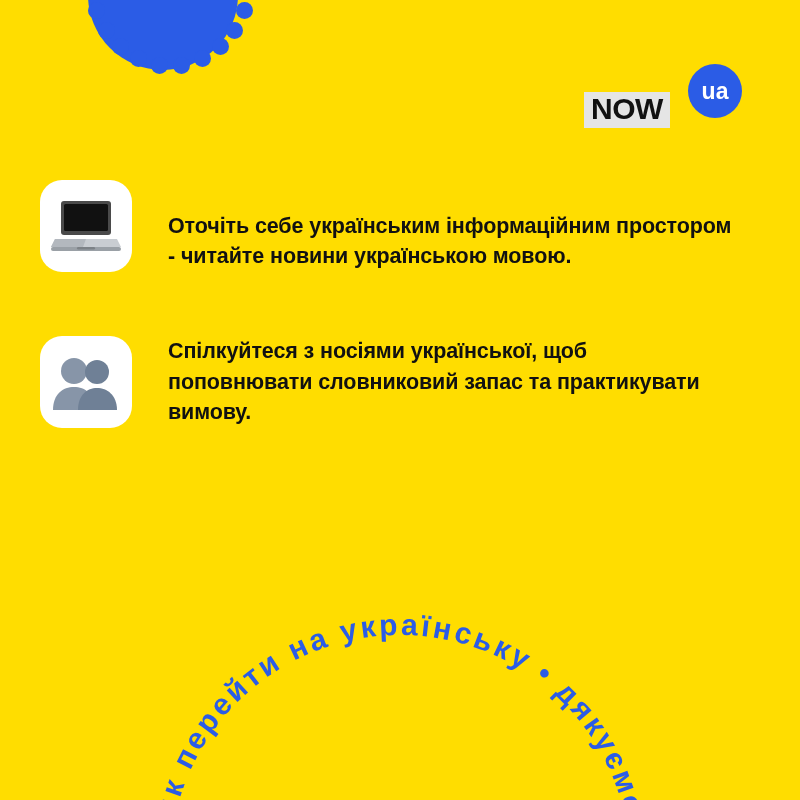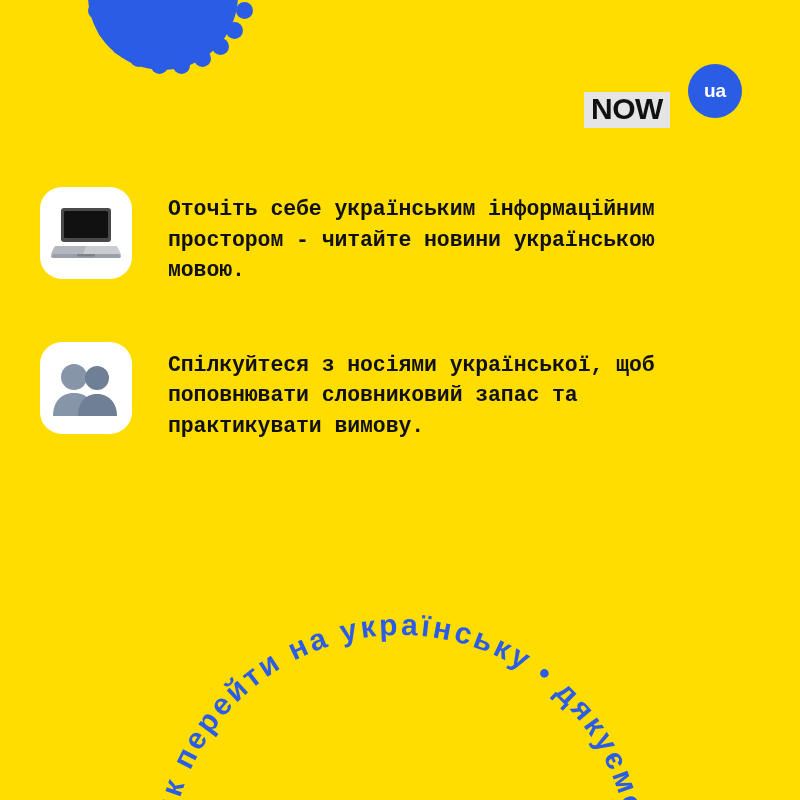--- a/index.html
+++ b/index.html
@@ -74,39 +74,38 @@
   }
   .logo .ua-badge {
     position: absolute;
     right: 0;
     top: 2px;
     width: 54px;
     height: 54px;
     border-radius: 50%;
     background: #2B5CE6;
     color: #ffffff;
-    font-size: 19px;
+    font-size: 23px;
     font-weight: bold;
     display: flex;
     align-items: center;
     justify-content: center;
   }
 
   
   .tips {
     position: absolute;
     top: 180px;
     left: 40px;
     width: 720px;
   }
   .tip-row {
     display: flex;
-    align-items: center;
+    align-items: flex-end;
     margin-bottom: 50px;
-    font-family: Liberation Mono, monospace;
   }
   .tip-icon {
     flex: 0 0 auto;
     width: 92px;
     height: 92px;
     background: #ffffff;
     border-radius: 22px;
     display: flex;
     align-items: center;
     justify-content: center;

